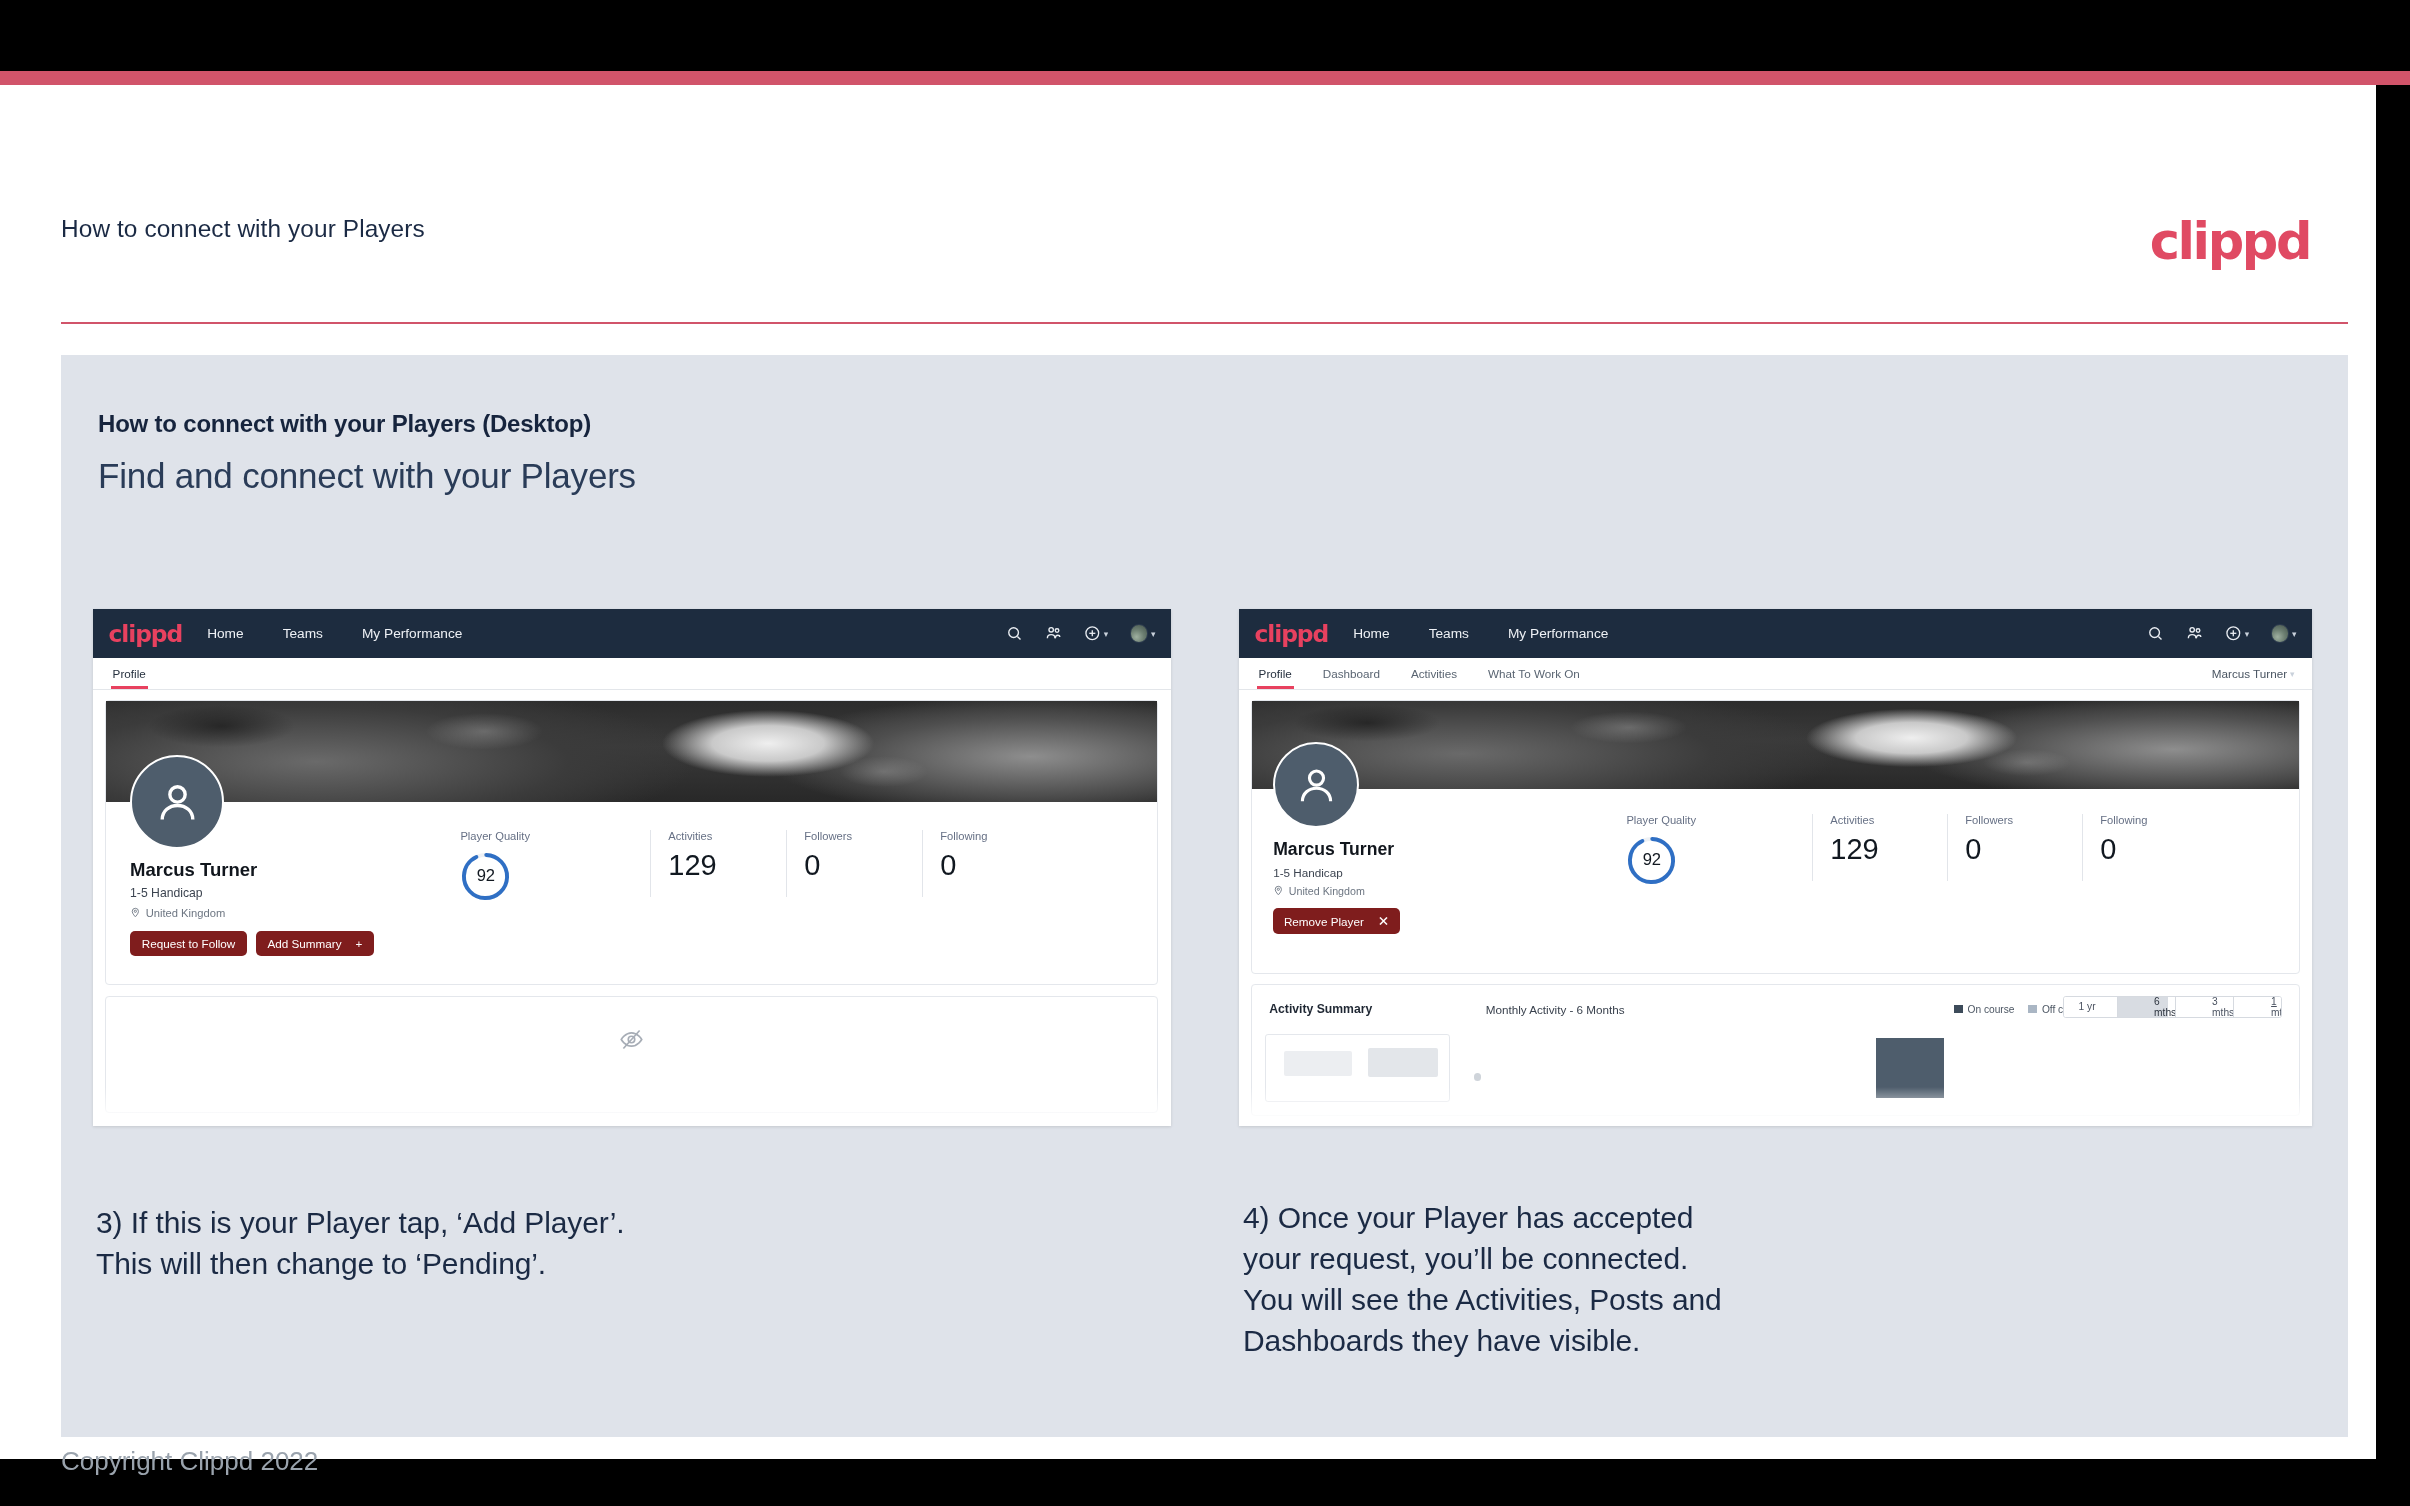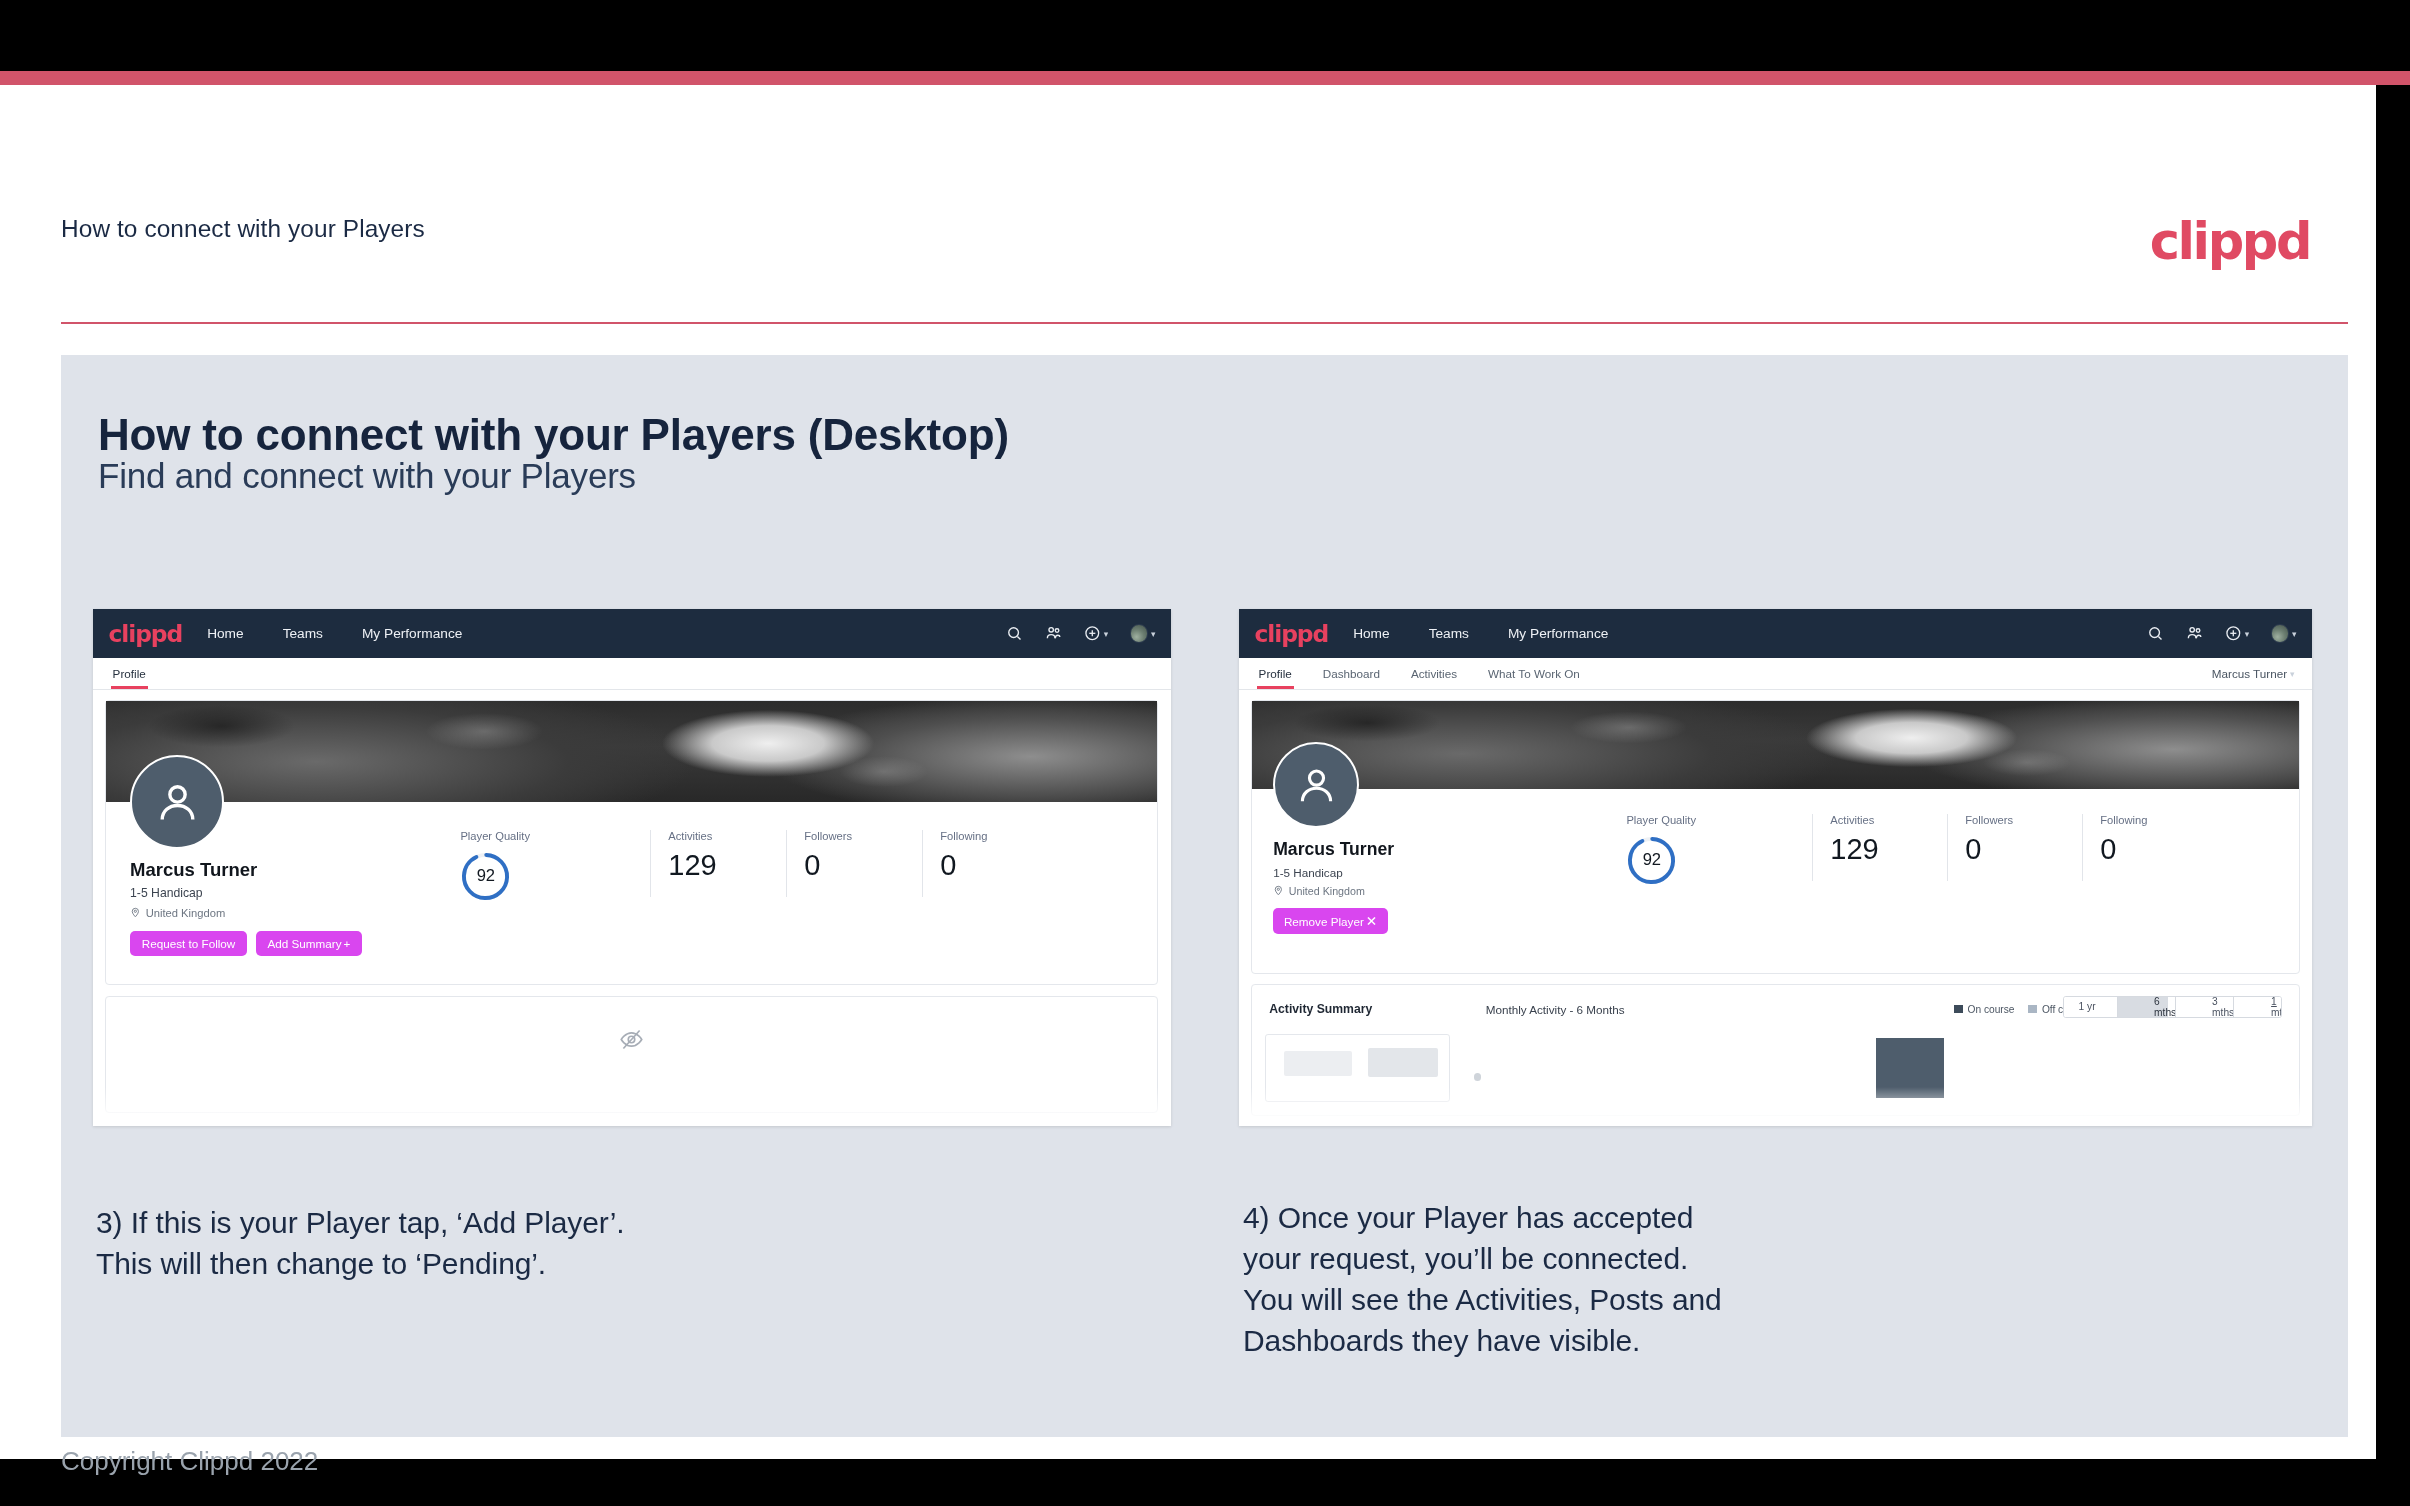--- a/index.html
+++ b/index.html
@@ -39,21 +39,21 @@
     background:#d1546a;
   }
 
   
   .panel {
     position:absolute; left:61px; top:270px; width:2287px; height:1082px;
     background:#dfe3ea;
   }
   .panel-title {
     position:absolute; left:37px; top:55px;
-    font-size:44px; font-weight:700; color:#16243d; letter-spacing:-0.2px;
+    font-size:24px; font-weight:700; color:#16243d; letter-spacing:-0.2px;
   }
   .panel-sub {
     position:absolute; left:37px; top:101px;
     font-size:35px; font-weight:400; color:#2a3c58; letter-spacing:-0.2px;
   }
 
   
   .shot {
     position:absolute; background:#fff; overflow:hidden;
     box-shadow: 0 1px 2.9px rgba(0,0,0,.12);
@@ -123,22 +123,22 @@
     background:#4e5d6c; border:2.9px solid #fff;
     display:flex; align-items:center; justify-content:center;
   }
   .pfp svg { display:block; }
 
   .pname  { position:absolute; font-weight:700; color:#11161d; }
   .phcap  { position:absolute; color:#3c4450; }
   .ploc   { position:absolute; color:#6d7682; display:flex; align-items:center; gap:4.9px; }
   .btnrow { position:absolute; display:flex; gap:8.8px; }
   .btn {
-    background:#d946ef; color:#fff; border-radius:5px;
-    display:flex; align-items:center; justify-content:center; gap:2px;
+    background:#7f1d1d; color:#fff; border-radius:5px;
+    display:flex; align-items:center; justify-content:center; gap:14px;
     white-space:nowrap;
   }
 
   
   .stats { position:absolute; display:flex; align-items:flex-start; }
   .stat  { position:relative; }
   .stat + .stat { border-left:1px solid #e2e5ea; }
   .stat .lab { color:#667085; display:block; }
   .stat .val { color:#111820; font-weight:400; display:block; }
   .ring { position:relative; display:flex; align-items:center; justify-content:center; }

